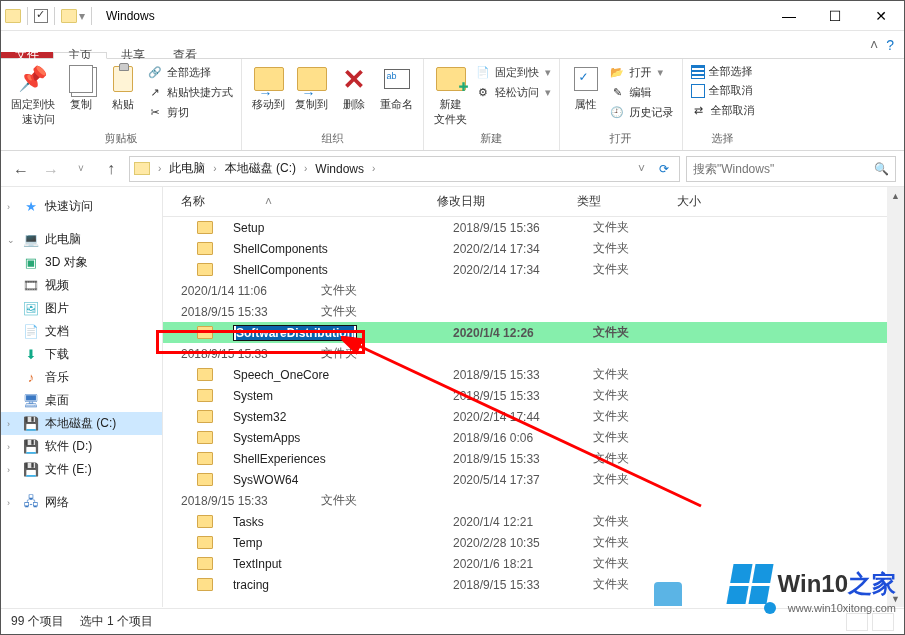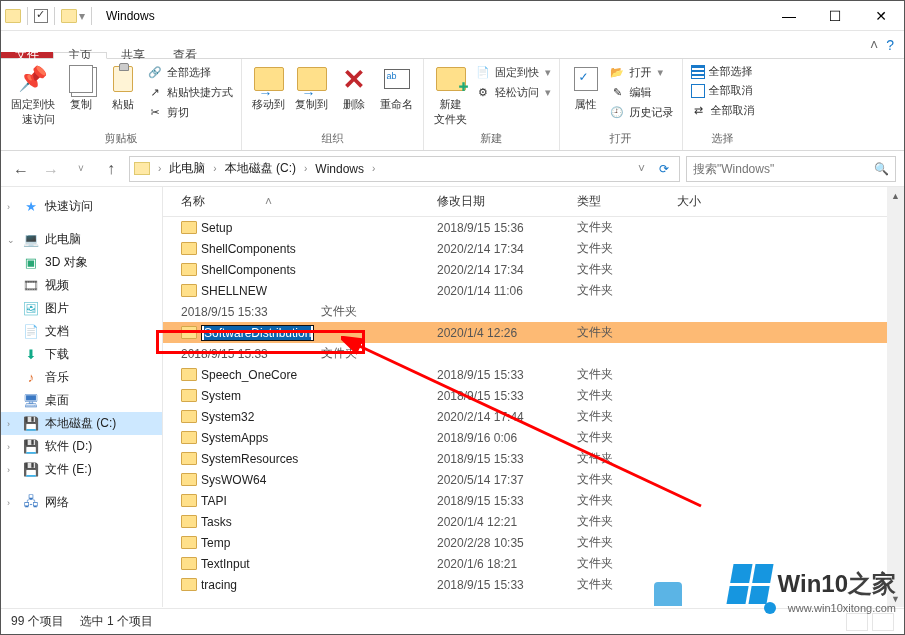--- a/index.html
+++ b/index.html
@@ -85,46 +85,46 @@
 
 
 .filepane { flex: 1; position: relative; display: flex; flex-direction: column; }
 .columns { display: flex; border-bottom: 1px solid #e8e8e8; padding: 6px 0 6px 18px; font-size: 12px; color: #333; }
 .col-name { width: 256px; display: flex; align-items: center; gap: 60px; }
 .col-date { width: 140px; }
 .col-type { width: 100px; }
 .col-size { width: 80px; }
 .rows { flex: 1; overflow: hidden; }
 .row { display: flex; align-items: center; padding: 1px 0 1px 18px; font-size: 12px; color: #222; height: 21px; }
-.row .nm { width: 256px; display: flex; align-items: center; gap: 4px; }
+.row .nm { width: 256px; display: flex; align-items: center; gap: 20px; margin-left: 16px; }
 .row .nm .fold { width: 16px; height: 13px; background: #ffe08a; border: 1px solid #d4a84b; border-radius: 1px; flex-shrink: 0; }
 .row .dt { width: 140px; color: #555; }
 .row .tp { width: 100px; color: #555; }
-.row.selected { background: #fdba74; }
+.row.selected { background: #86efac; font-weight: bold; }
 .row.selected .rename-box { border: 1px solid #111; background: #fff; padding: 0 2px; }
 .row.selected .rename-box span { background: #0a64ad; color: #fff; }
 .scrollbar-v { position: absolute; right: 0; top: 0; bottom: 0; width: 17px; background: #f0f0f0; display: flex; flex-direction: column; }
 .scrollbar-v .arr { height: 17px; display: flex; align-items: center; justify-content: center; color: #666; font-size: 9px; }
 .scrollbar-v .thumb { background: #c1c1c1; margin: 0 2px; border-radius: 0; flex: 0 0 120px; margin-top: 110px; }
 
 
 .statusbar { position: absolute; left: 0; right: 0; bottom: 0; height: 26px; border-top: 1px solid #e8e8e8; display: flex; align-items: center; padding: 0 10px; font-size: 12px; color: #333; gap: 16px; }
 .statusbar .view-icons { margin-left: auto; display: flex; gap: 4px; }
 .statusbar .view-icons div { width: 22px; height: 18px; border: 1px solid #e5e5e5; }
 
 
 .callout { position: absolute; border: 3px solid #f00; pointer-events: none; }
 .red-arrow { position: absolute; pointer-events: none; }
 
 
 .watermark { position: absolute; right: 8px; bottom: 30px; display: flex; align-items: center; gap: 8px; }
 .watermark .wlogo { width: 40px; height: 40px; display: grid; grid-template-columns: 1fr 1fr; grid-template-rows: 1fr 1fr; gap: 3px; transform: skewX(-10deg); }
 .watermark .wlogo div { background: #1696e0; }
 .watermark .txt1 { font-size: 24px; font-weight: 600; color: #333; }
-.watermark .txt1 .zh { color: #404040; }
+.watermark .txt1 .zh { color: #1d4ed8; }
 .watermark .url { position: absolute; right: 0; top: 38px; font-size: 11px; color: #666; display: flex; align-items: center; gap: 12px; }
 .watermark .globe { width: 12px; height: 12px; border-radius: 50%; background: #1696e0; }
 .wm-bird { position: absolute; right: 222px; bottom: 28px; width: 28px; height: 24px; background: #5bb4e5; border-radius: 4px 4px 0 0; }
 </style>
 </head>
 <body>
 
 <div class="titlebar">
   <div class="qat">
     <div class="folder-sm"></div>
@@ -410,24 +410,20 @@
         </div>
         <div class="row">
           <div class="nm">
             <div class="fold"></div>
             <span>ShellComponents</span>
           </div>
           <div class="dt">2020/2/14 17:34</div>
           <div class="tp">文件夹</div>
         </div>
         <div class="row">
-          <div class="nm">
-            <div class="fold"></div>
-            <span>SHELLNEW</span>
-          </div>
           <div class="dt">2020/1/14 11:06</div>
           <div class="tp">文件夹</div>
         </div>
         <div class="row">
           <div class="dt">2018/9/15 15:33</div>
           <div class="tp">文件夹</div>
         </div>
         <div class="row selected">
           <div class="nm">
             <div class="fold"></div>
@@ -468,38 +464,34 @@
           <div class="nm">
             <div class="fold"></div>
             <span>SystemApps</span>
           </div>
           <div class="dt">2018/9/16 0:06</div>
           <div class="tp">文件夹</div>
         </div>
         <div class="row">
           <div class="nm">
             <div class="fold"></div>
-            <span>SystemResources</span>
+            <span>ShellExperiences</span>
           </div>
           <div class="dt">2018/9/15 15:33</div>
           <div class="tp">文件夹</div>
         </div>
         <div class="row">
           <div class="nm">
             <div class="fold"></div>
             <span>SysWOW64</span>
           </div>
           <div class="dt">2020/5/14 17:37</div>
           <div class="tp">文件夹</div>
         </div>
         <div class="row">
-          <div class="nm">
-            <div class="fold"></div>
-            <span>TAPI</span>
-          </div>
           <div class="dt">2018/9/15 15:33</div>
           <div class="tp">文件夹</div>
         </div>
         <div class="row">
           <div class="nm">
             <div class="fold"></div>
             <span>Tasks</span>
           </div>
           <div class="dt">2020/1/4 12:21</div>
           <div class="tp">文件夹</div>

